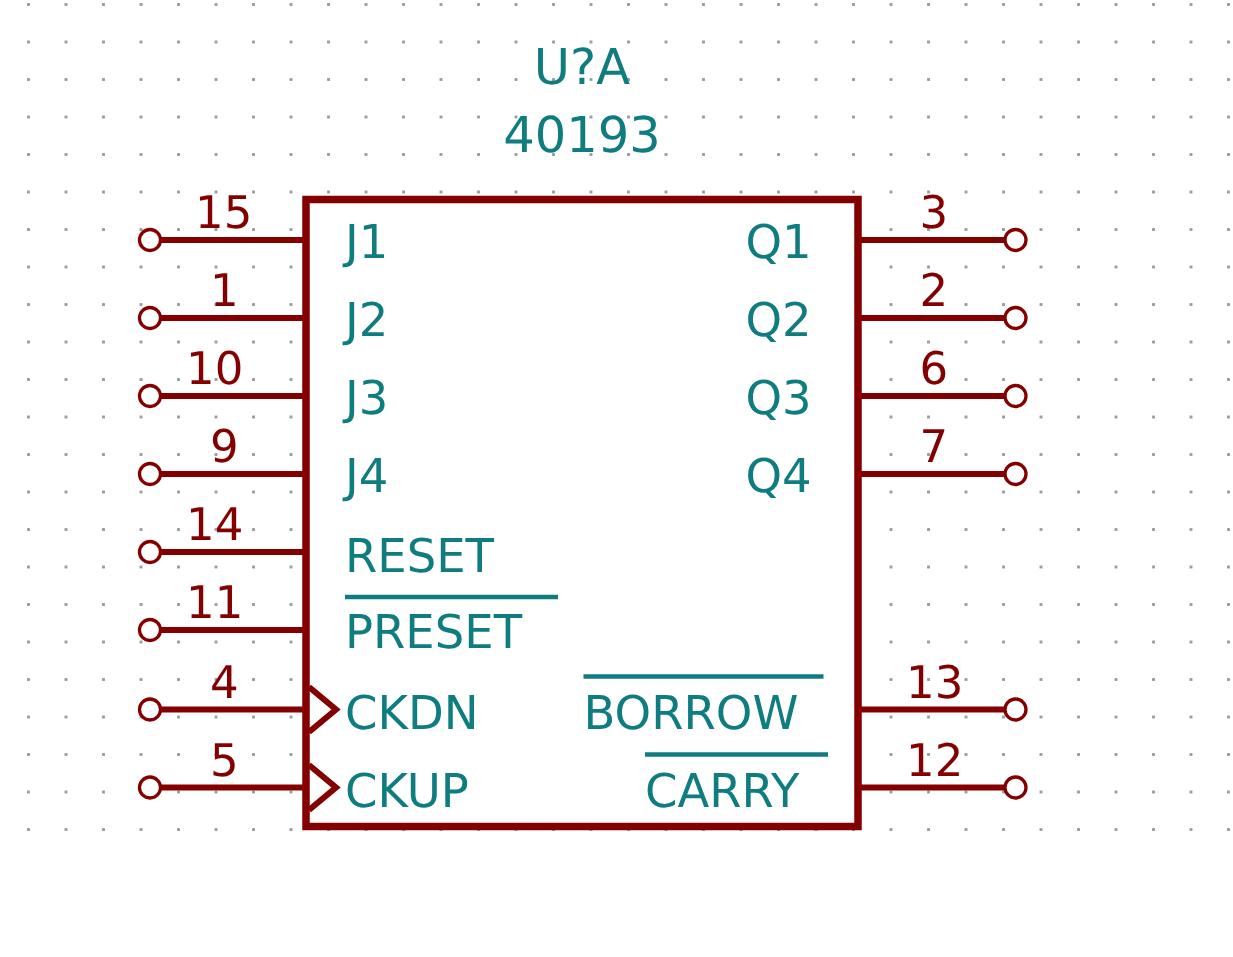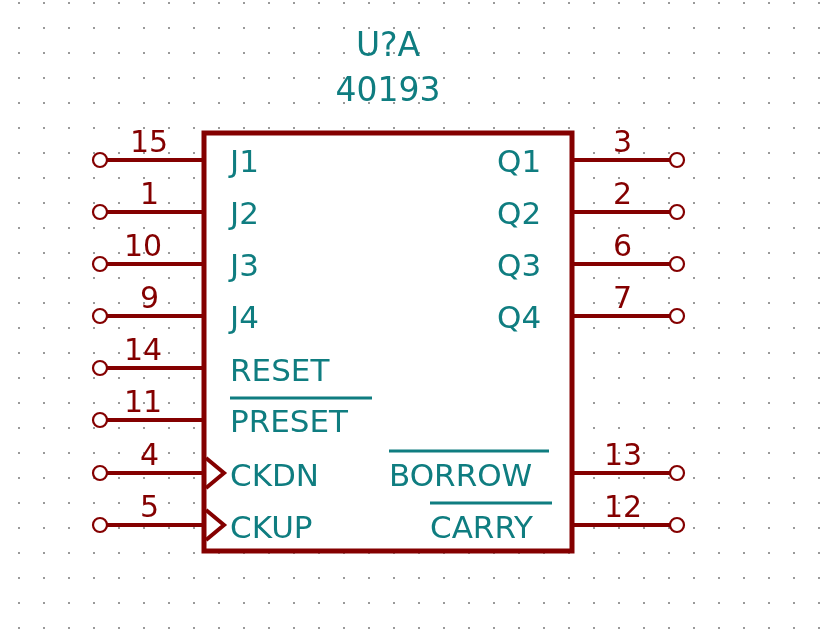--- a/index.html
+++ b/index.html
@@ -6,21 +6,21 @@
     margin: 0;
     padding: 0;
     background: #ffffff;
   }
   body {
     font-family: "DejaVu Sans", sans-serif;
   }
   #canvas {
     position: relative;
     width: 822px;
-    height: 638px;
+    height: 554px;
     overflow: hidden;
     background-color: #ffffff;
     background-image: radial-gradient(circle at 1px 1px, #9a9a9a 0.9px, rgba(0,0,0,0) 1.1px);
     background-size: 25px 25px;
     background-position: 18px 2px;
   }
   #schematic-svg {
     position: absolute;
     left: 0;
     top: 0;

